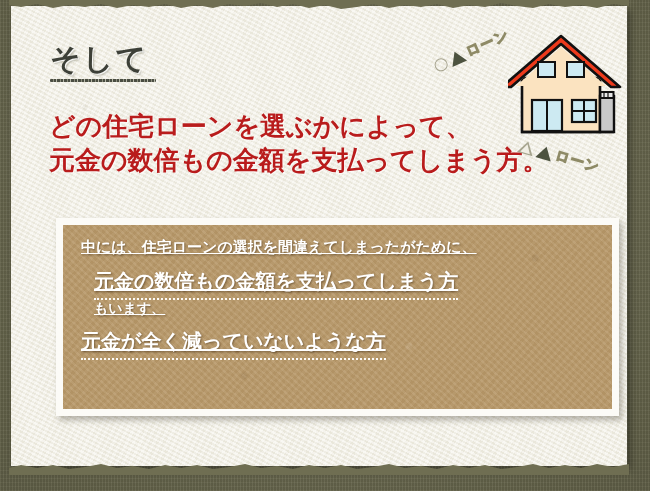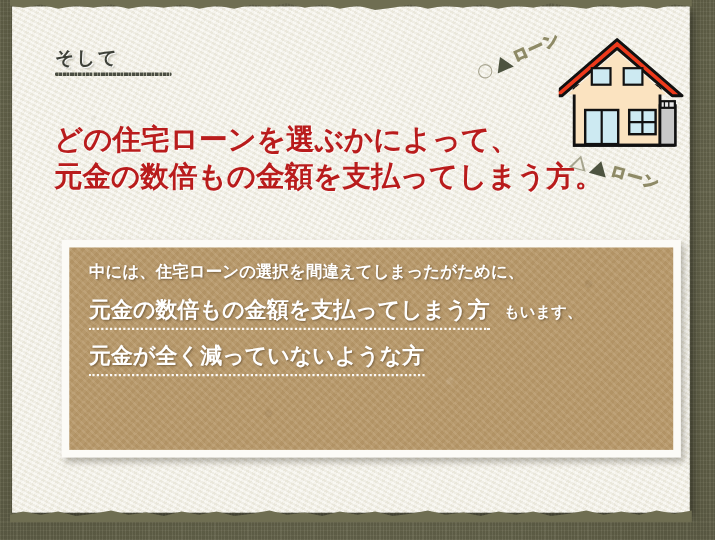--- a/index.html
+++ b/index.html
@@ -77,21 +77,21 @@
   #torn-top   { top: -8px; }
   #torn-bottom{ bottom: -9px; }
 
   
   #title-block {
     position: absolute;
     left: 39px;
     top: 38px;
   }
   #slide-title {
-    font-size: 17px;
+    font-size: 30px;
     font-weight: 700;
     letter-spacing: 2px;
     color: #3d4038;
     text-shadow: 1px 1px 0 rgba(255,255,255,0.85), 2px 2px 2px rgba(90,90,70,0.35);
     line-height: 1;
   }
   #title-underline {
     margin-top: 5px;
     width: 106px;
     height: 3px;
@@ -206,31 +206,33 @@
         rgba(255,255,255,0.04) 0 3px, rgba(110,80,45,0.04) 3px 6px);
     box-sizing: border-box;
     padding: 13px 0 0 18px;
     overflow: hidden;
   }
   .callout-line {
     color: #ffffff;
     font-weight: 700;
     text-shadow: 1px 1px 2px rgba(70,48,22,0.55);
     white-space: nowrap;
+    text-decoration: underline;
   }
   #callout-line-1 {
     font-size: 15px;
     margin-bottom: 11px;
     letter-spacing: 0px;
   }
   .callout-major {
     font-size: 20px;
     display: flex;
     align-items: baseline;
     margin-bottom: 10px;
+    flex-direction: column;
   }
   .callout-major .em {
     border-bottom: 2px dotted rgba(255,255,255,0.95);
     padding-bottom: 3px;
   }
   .callout-major .tail {
     font-size: 14px;
     margin-left: 13px;
     font-weight: 700;
   }

